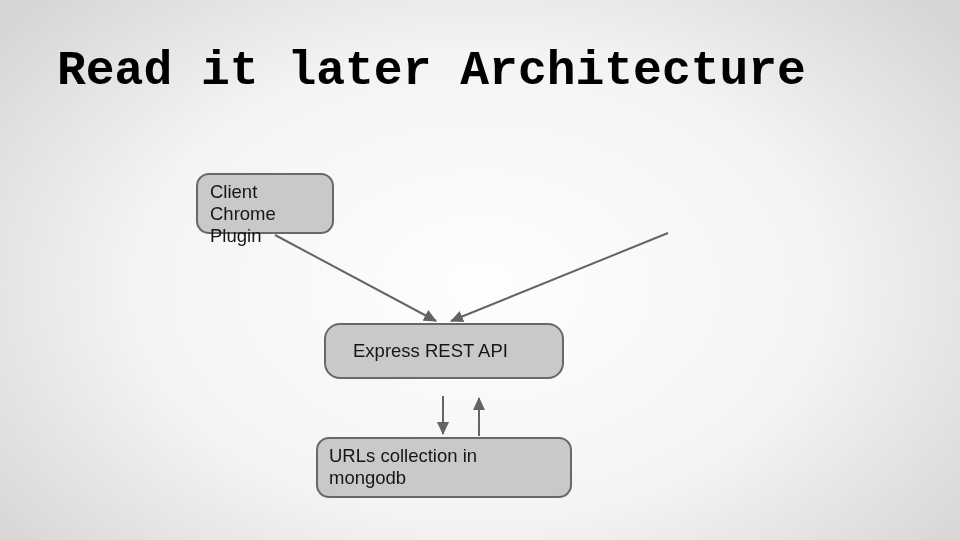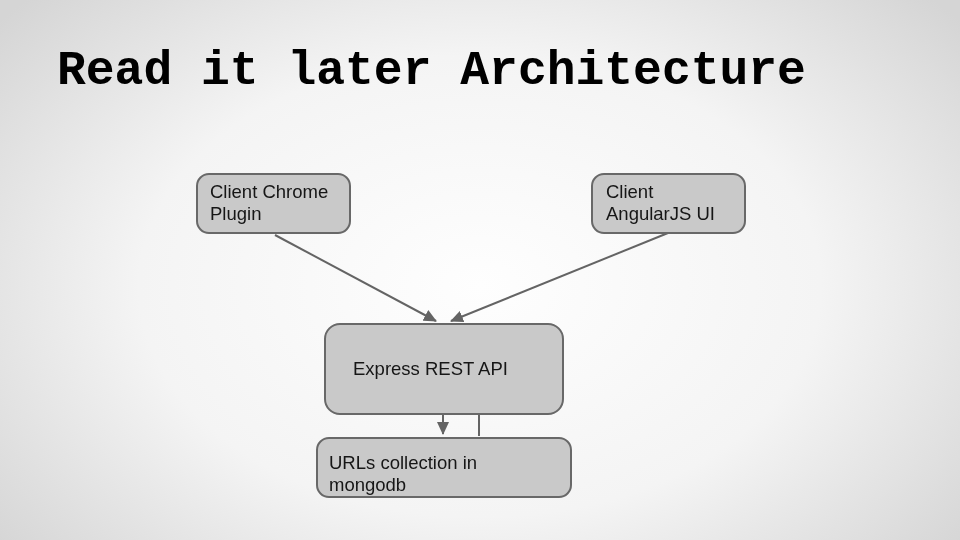--- a/index.html
+++ b/index.html
@@ -40,25 +40,25 @@
     border: 2px solid var(--node-border, #686868);
     border-radius: 13px;
     color: var(--node-text, #161616);
     font-size: 18.5px;
     line-height: 22px;
   }
   .node .node-label {
     display: block;
     white-space: pre-line;
   }
-  .node-chrome   { left: 196px; top: 173px; width: 155px; height: 61px; padding: 6px 12px; }
+  .node-chrome   { left: 196px; top: 173px; width: 138px; height: 61px; padding: 6px 12px; }
   .node-angular  { left: 591px; top: 173px; width: 155px; height: 61px; padding: 6px 13px; }
-  .node-express  { left: 324px; top: 323px; width: 240px; height: 92px; border-radius: 16px;
+  .node-express  { left: 324px; top: 323px; width: 240px; height: 56px; border-radius: 16px;
                    display: flex; align-items: center; padding: 0 0 0 27px; }
-  .node-urls     { left: 316px; top: 437px; width: 256px; height: 61px; padding: 13px 11px; }
+  .node-urls     { left: 316px; top: 437px; width: 256px; height: 61px; padding: 6px 11px; }
   .connector-layer {
     position: absolute;
     left: 0; top: 0;
     width: 960px;
     height: 540px;
     pointer-events: none;
   }
   .edge-line {
     stroke: var(--arrow-color, #646464);
     stroke-width: 2;
@@ -82,24 +82,20 @@
     <line class="edge-line" x1="668" y1="233" x2="451" y2="321" marker-end="url(#arrowhead)"></line>
     <line class="edge-line" x1="443" y1="396" x2="443" y2="434" marker-end="url(#arrowhead)"></line>
     <line class="edge-line" x1="479" y1="436" x2="479" y2="398" marker-end="url(#arrowhead)"></line>
   </svg>
 
   <div class="node node-chrome">
     <span class="node-label">Client Chrome
 Plugin</span>
   </div>
 
-  <div class="node node-angular">
-    <span class="node-label">Client
-AngularJS UI</span>
-  </div>
 
   <div class="node node-express">
     <span class="node-label">Express REST API</span>
   </div>
 
   <div class="node node-urls">
     <span class="node-label">URLs collection in
 mongodb</span>
   </div>
 

